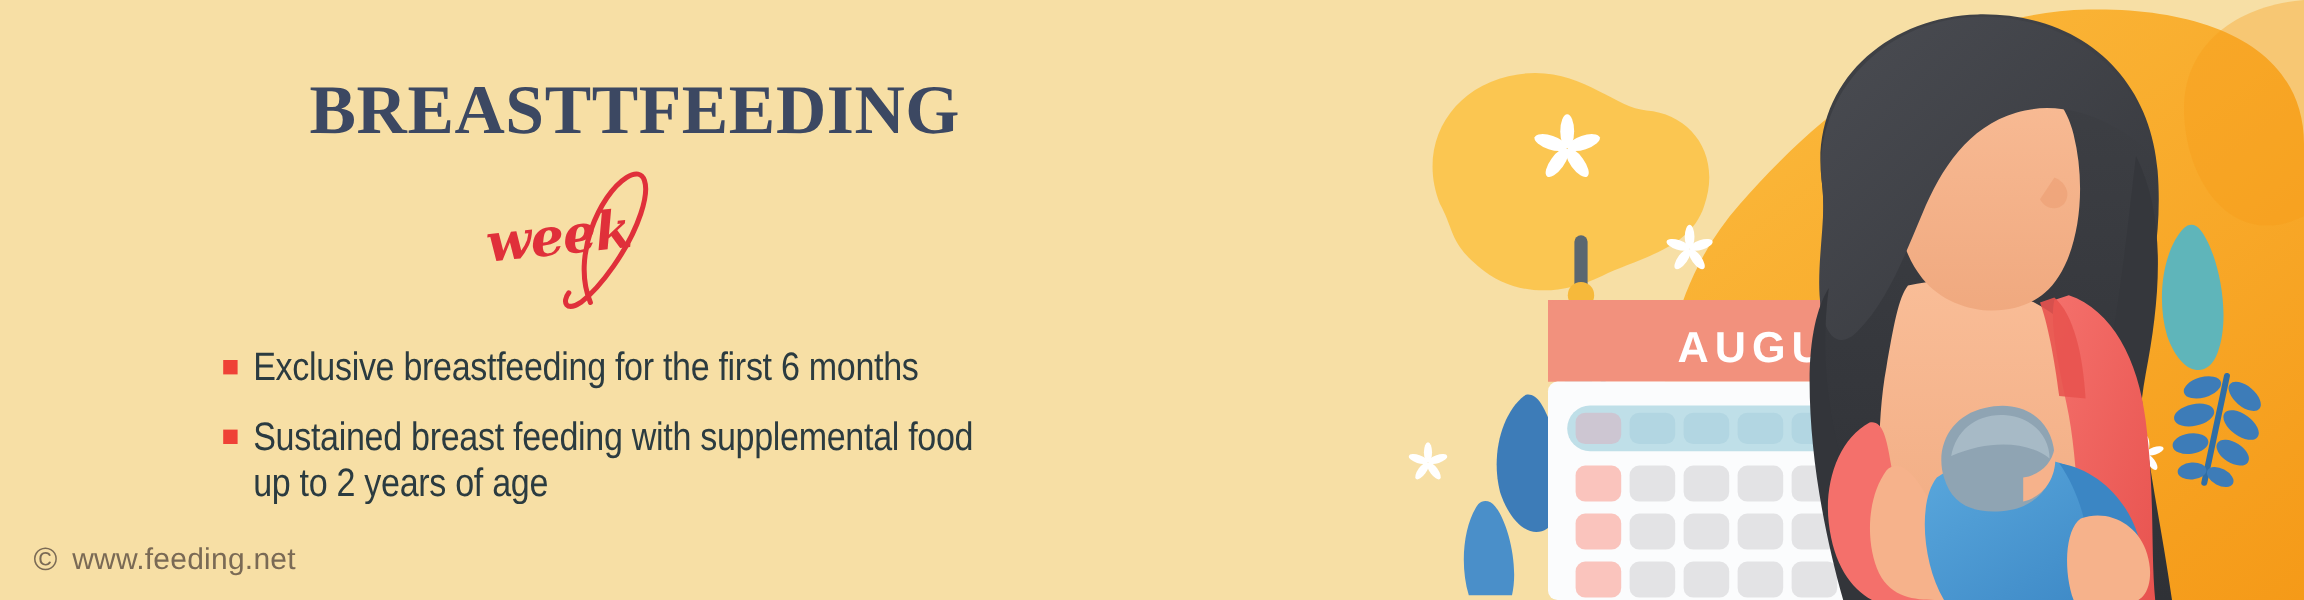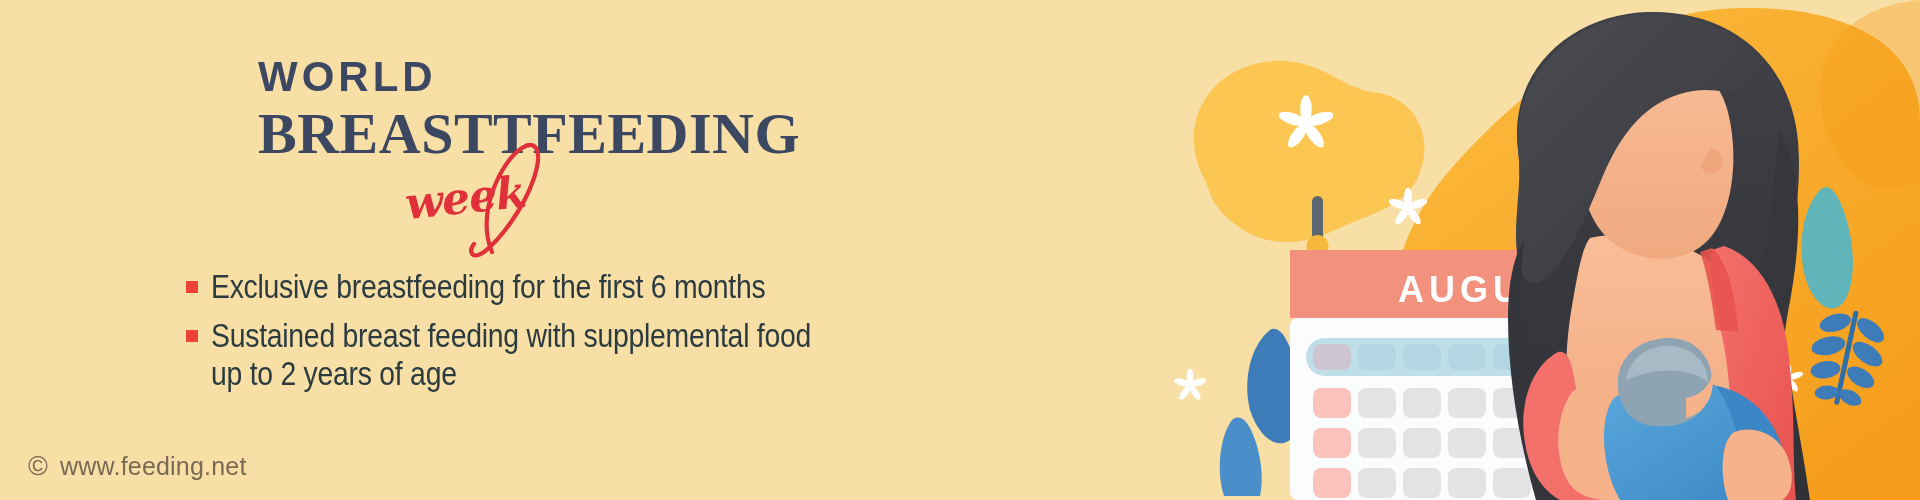--- a/index.html
+++ b/index.html
@@ -81,20 +81,21 @@
   .bullets {
     position: absolute;
     left: 186px;
     top: 268px;
     width: 840px;
   }
   .bullet-row {
     display: flex;
     align-items: flex-start;
     margin-bottom: 10px;
+    margin-top: 19px;
   }
   .bullet-marker {
     width: 12px;
     height: 12px;
     background: #ef4136;
     flex: 0 0 12px;
     margin-top: 13px;
     margin-right: 13px;
   }
   .bullet-text {
@@ -382,21 +383,20 @@
           <path d="M614 432 C 636 424 660 436 668 458 C 676 480 670 496 662 500
                    L 608 500 C 600 478 600 442 614 432 Z" fill="#f6b28b"></path>
         </g>
       </g>
     </svg>
   </div>
 
   <div class="text-block">
 
     <div class="title-wrap">
-      <div class="title-world">WORLD</div>
       <div class="title-main">BREASTTFEEDING</div>
     </div>
 
     <div class="script-wrap">
       <svg width="280" height="120" viewBox="0 0 280 120" xmlns="http://www.w3.org/2000/svg">
         <path d="M112 112 C 96 74 120 22 142 8 C 158 -2 162 14 154 38
                  C 144 68 120 100 104 112 C 92 120 88 112 94 104" fill="none" stroke="#e0303a" stroke-width="4.2" stroke-linecap="round" stroke-linejoin="round"></path>
       </svg>
     </div>
 

